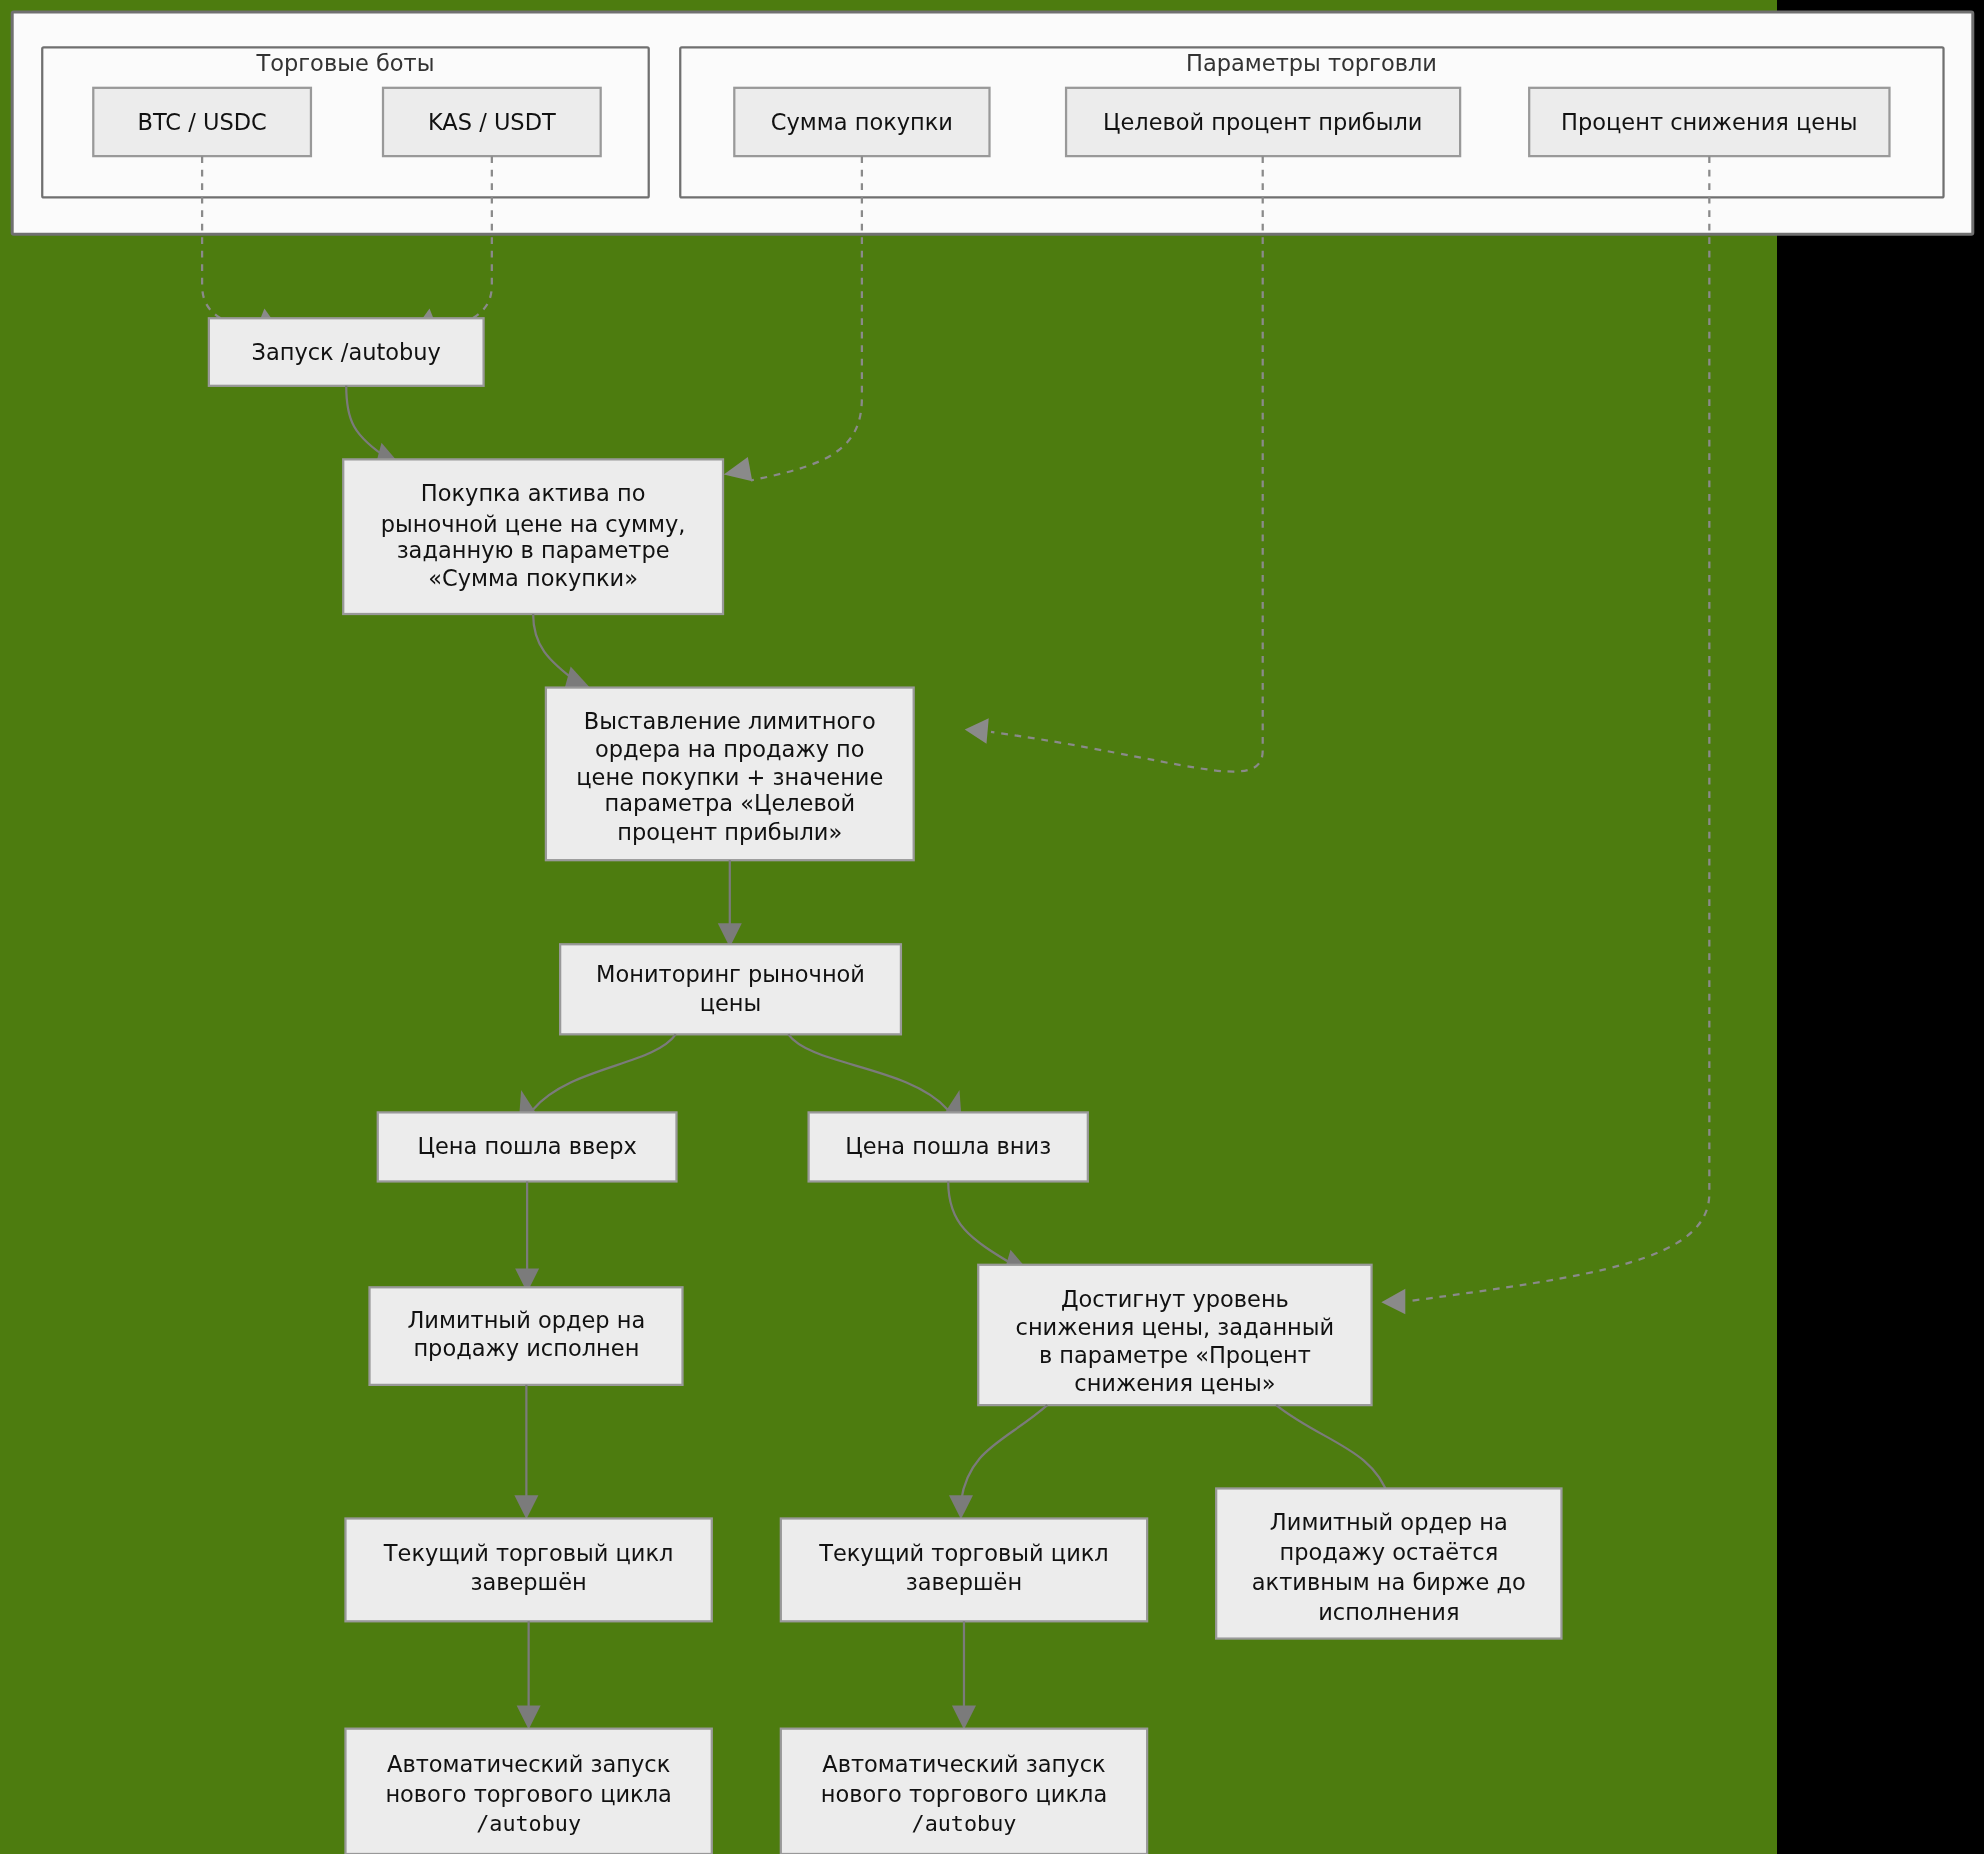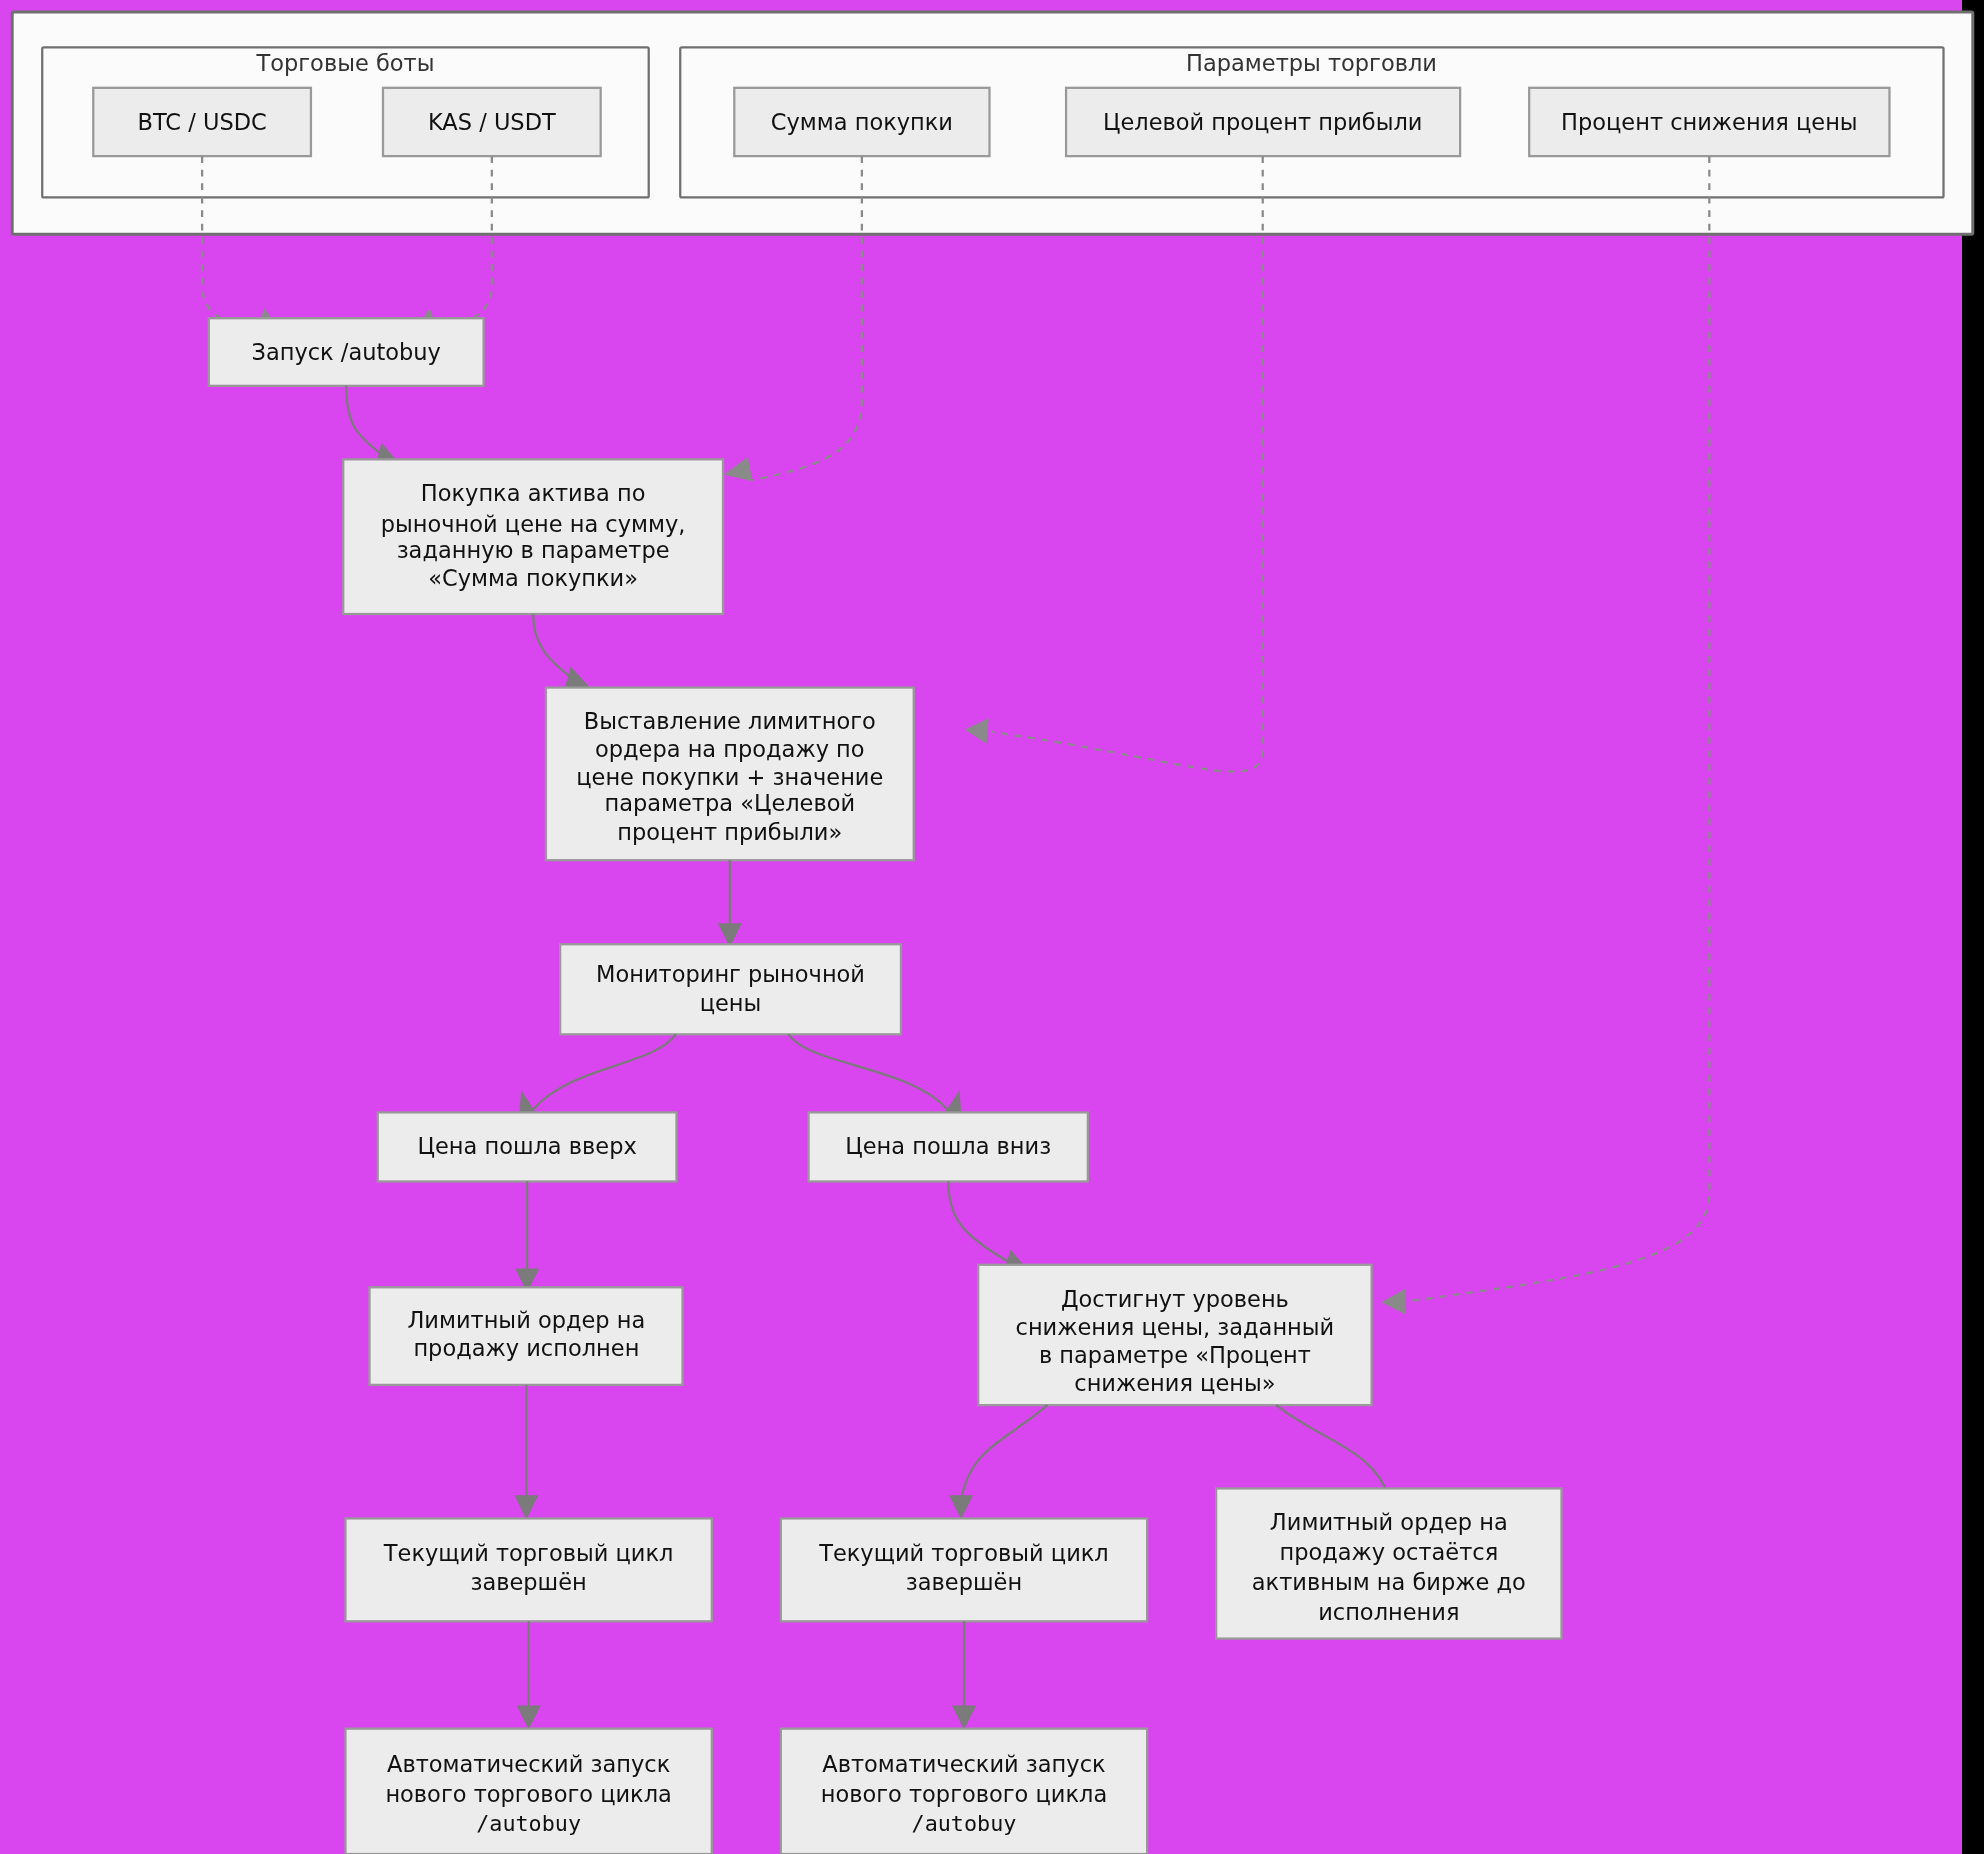--- a/index.html
+++ b/index.html
@@ -8,23 +8,23 @@
     background: #000000;
   }
   body {
     width: 1985px;
     height: 1854px;
     font-family: "DejaVu Sans", "Liberation Sans", sans-serif;
     overflow: hidden;
   }
   #diagram-root {
     position: relative;
-    width: 1962px;
+    width: 1777px;
     height: 1854px;
-    background: #d946ef;
+    background: #4d7c0f;
   }
   svg#flow {
     position: absolute;
     left: 0;
     top: 0;
     width: 1985px;
     height: 1854px;
     display: block;
   }
   .node-rect {

